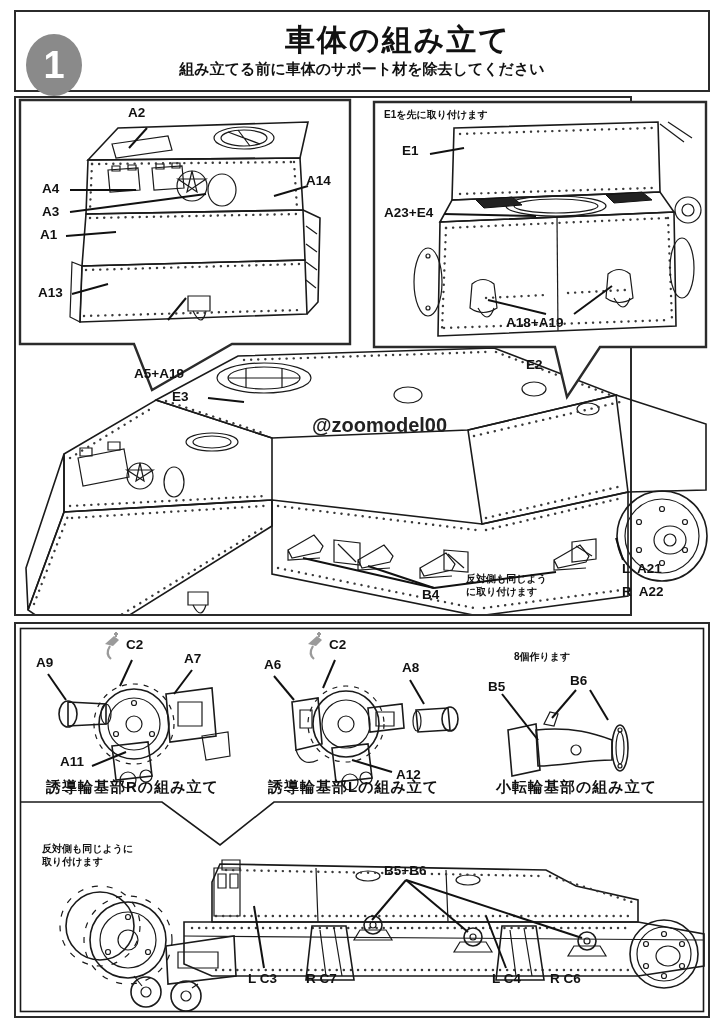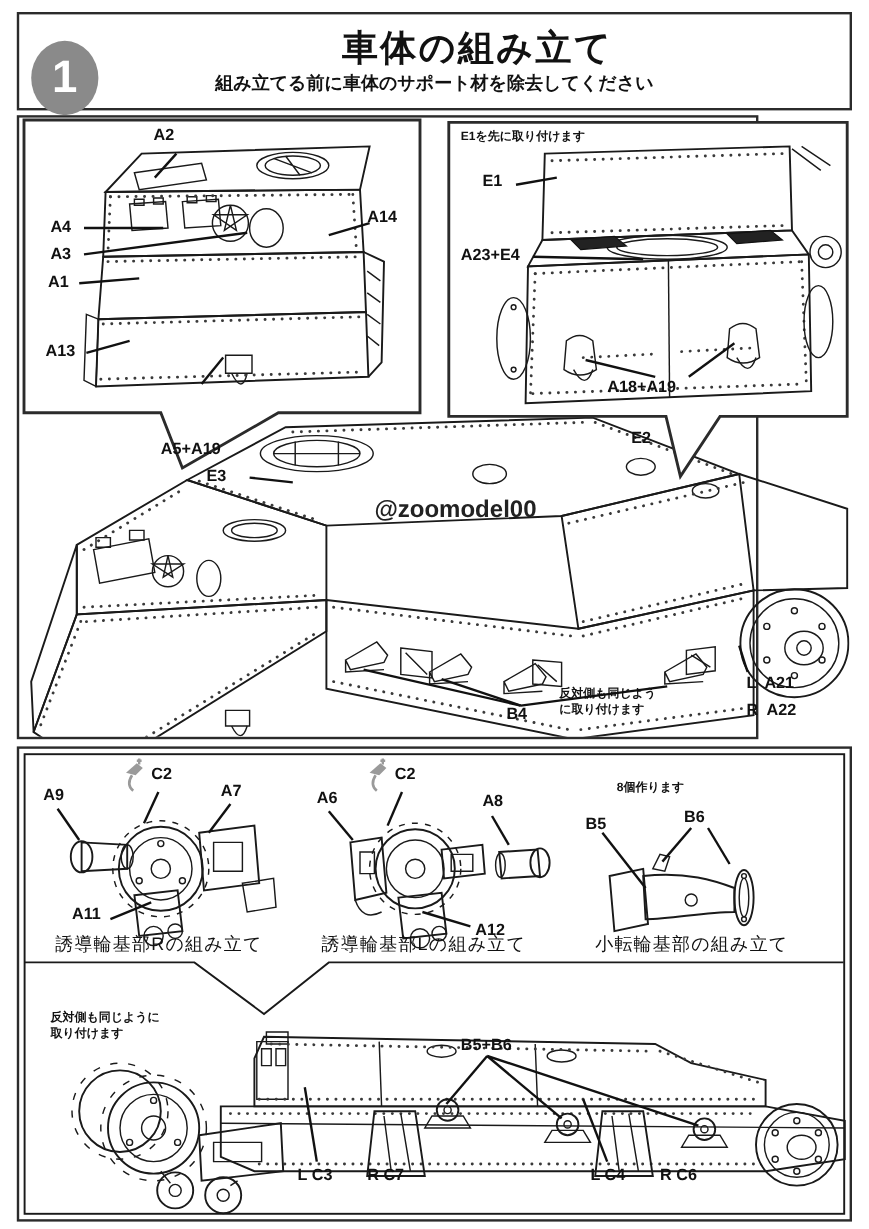--- a/index.html
+++ b/index.html
@@ -9,21 +9,21 @@
   .hdr{left:14px;top:10px;width:696px;height:82px;}
   .sec1{left:14px;top:96px;width:618px;height:520px;}
   .sec2{left:14px;top:622px;width:696px;height:396px;}
   .step-circle{position:absolute;left:10px;top:22px;width:56px;height:62px;border-radius:50%;
       background:#8a8a8a;display:flex;align-items:center;justify-content:center;}
   .step-circle span{color:#fff;font-size:38px;font-weight:bold;line-height:1;}
   .title{position:absolute;left:0;top:8px;width:100%;text-align:center;font-size:30px;font-weight:bold;letter-spacing:2px;margin-left:36px;}
   .subtitle{position:absolute;left:0;top:48px;width:100%;text-align:center;font-size:15px;font-weight:bold;}
   .lbl{position:absolute;font-size:13.5px;font-weight:bold;white-space:pre;line-height:1.1;}
   .jp{position:absolute;font-size:10px;font-weight:bold;white-space:pre-line;line-height:1.3;}
-  .cap{position:absolute;font-size:15px;font-weight:normal;letter-spacing:1px;}
+  .cap{position:absolute;font-size:15px;font-weight:bold;letter-spacing:1px;}
   .wm{position:absolute;font-size:20px;font-weight:bold;color:#222;}
   svg{position:absolute;left:0;top:0;}
   .k{fill:none;stroke:#1a1a1a;stroke-width:1.2px;}
   .kb{fill:none;stroke:#1a1a1a;stroke-width:1.6px;}
   .wfill{fill:#fff;stroke:#2b2b2b;stroke-width:2.4px;}
   .r{fill:none;stroke:#3a3a3a;stroke-width:2.4px;stroke-dasharray:.1 7;stroke-linecap:round;}
   .ld{fill:none;stroke:#111;stroke-width:2px;}
   .dk{fill:#222;stroke:#111;stroke-width:1px;}
   .gy{fill:#9a9a9a;}
 </style>

